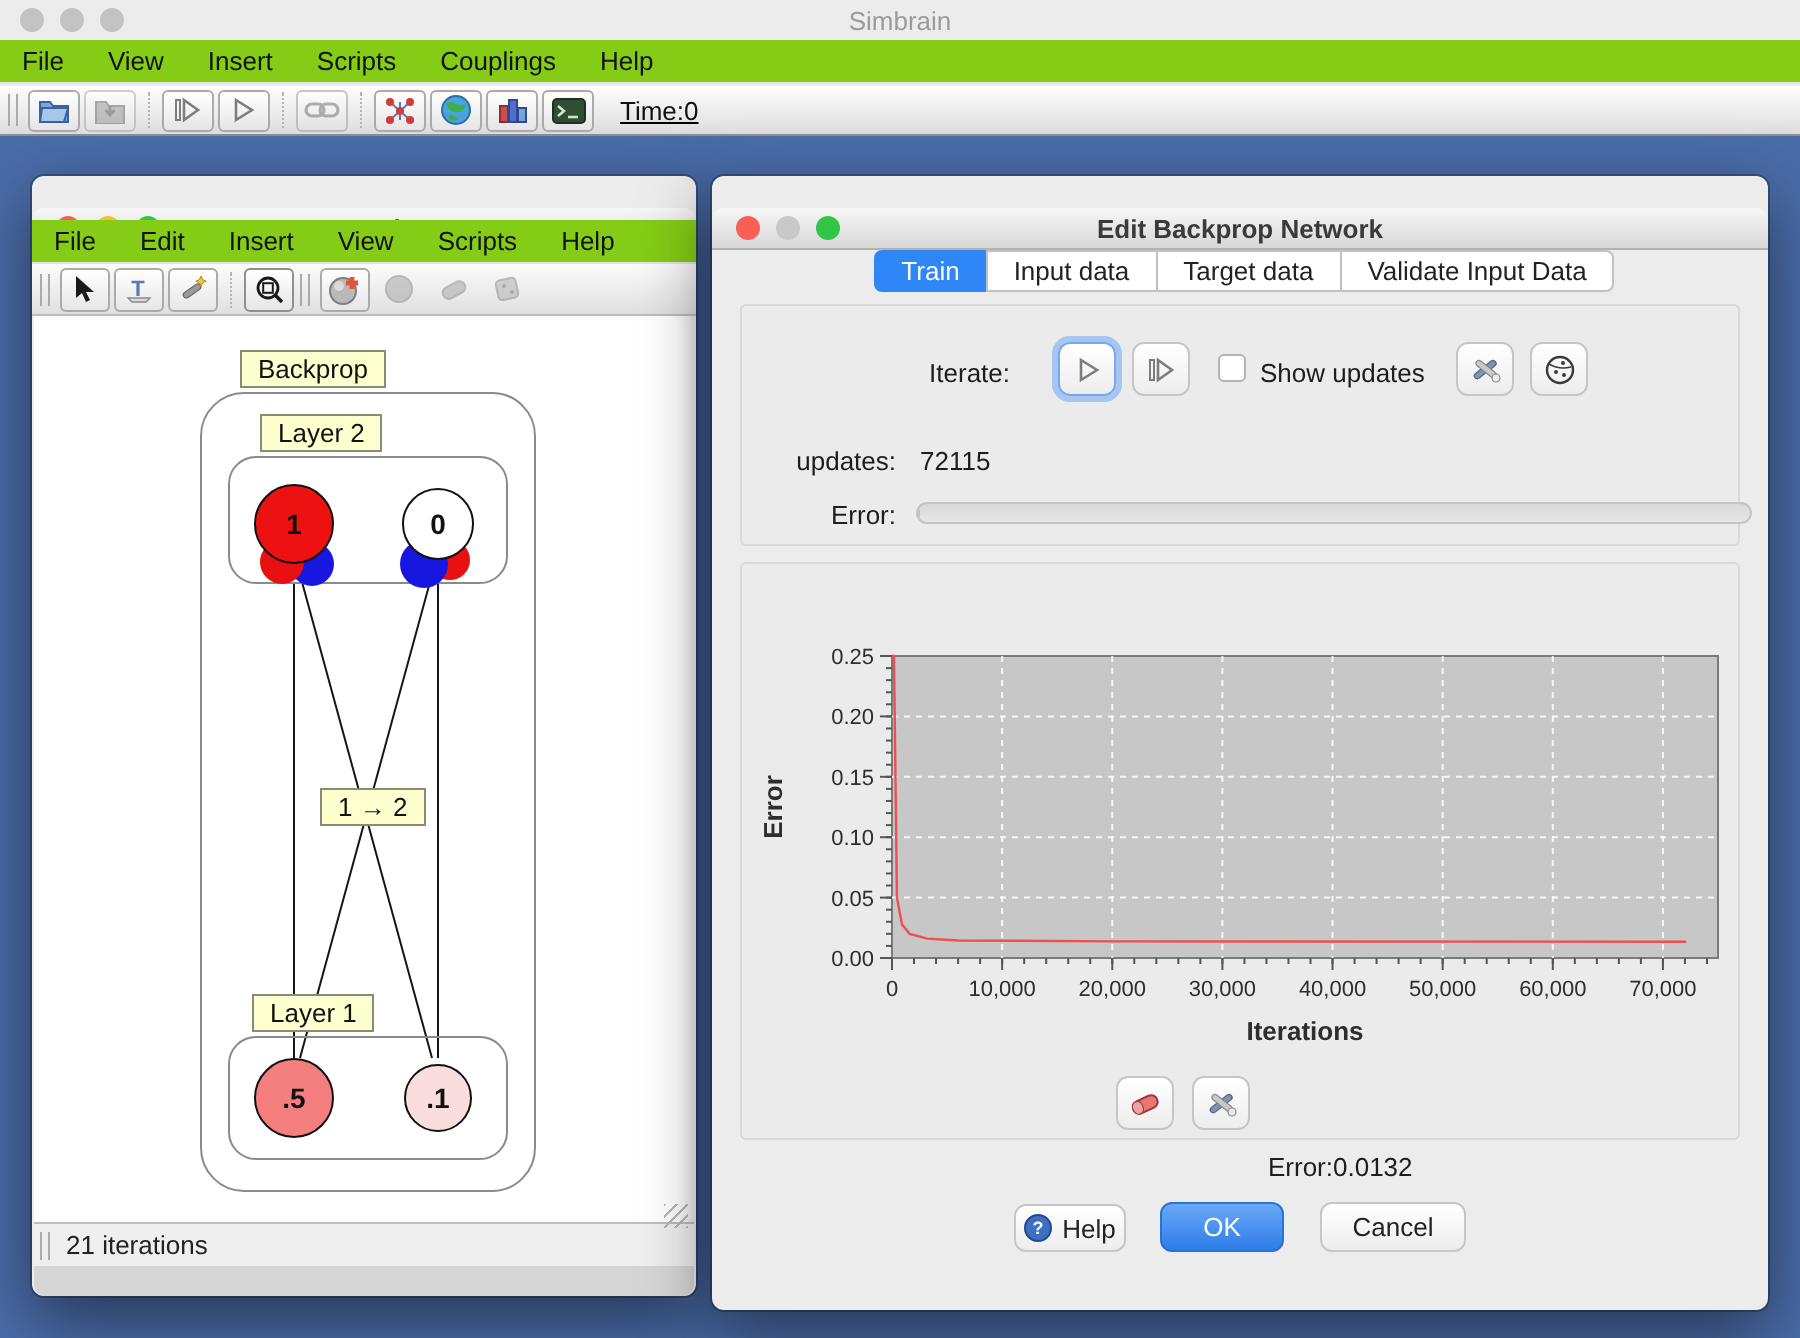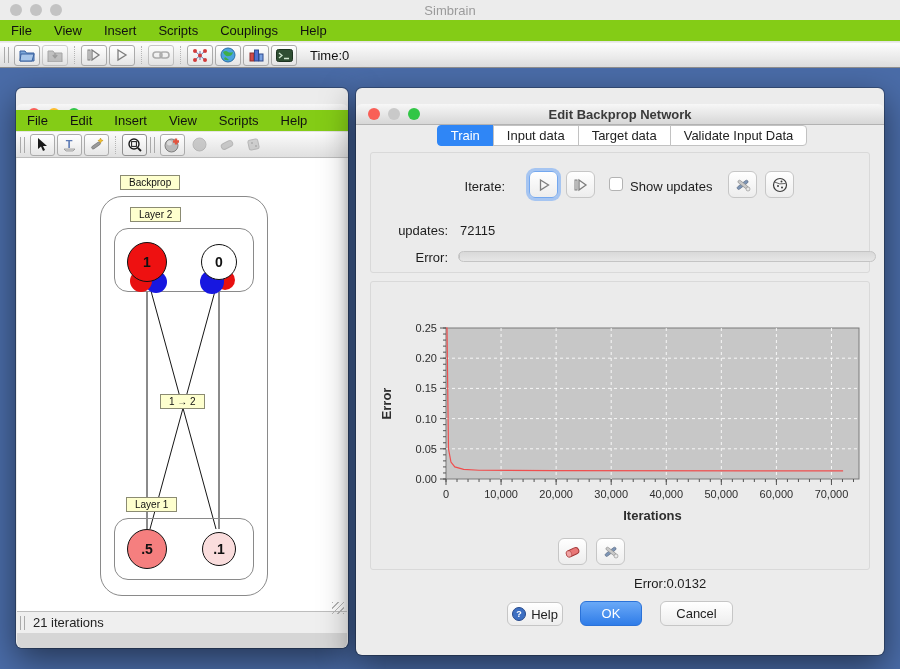--- a/index.html
+++ b/index.html
@@ -10,21 +10,21 @@
   
   .app-titlebar { position:absolute; left:0; top:0; width:900px; height:20px; background:#ececec; }
   .lights { position:absolute; top:4px; display:flex; gap:8px; }
   .light { width:12px; height:12px; border-radius:50%; }
   .app-title { position:absolute; left:0; right:0; top:3px; text-align:center; font-size:13px; color:#9b9b9b; }
   .menubar { position:absolute; left:0; width:900px; height:22px; background:#84cc16; display:flex; align-items:center; border-bottom:1px solid #e4e4e4; }
   .menubar .mi { padding:0 11px; font-size:13px; color:#111; height:22px; line-height:22px; }
   .app-menubar { top:20px; }
   .app-toolbar { position:absolute; left:0; top:43px; width:900px; height:25px;
     background:linear-gradient(#fdfdfd,#dedede); border-bottom:1px solid #8e8e8e;
-    display:flex; align-items:center; padding-left:2px; }
+    display:flex; align-items:center; padding-left:2px;text-decoration:underline; }
   .grip { width:5px; height:16px; border-left:1px solid #aaa; border-right:1px solid #aaa; margin:0 4px 0 2px; }
   .tbtn { width:26px; height:21px; border:1px solid #ababab; border-radius:3px; background:linear-gradient(#ffffff,#e6e6e6);
     display:flex; align-items:center; justify-content:center; margin:0 1px; }
   .tbtn.flat { border-color:transparent; background:transparent; }
   .tsep { width:1px; height:18px; margin:0 5px; border-left:1px dotted #b5b5b5; }
   .time-label { font-size:13px; color:#111; margin-left:12px; }
 
   .desktop { position:absolute; left:0; top:68px; width:900px; height:601px; background:#4a6ca8; }
 
   
@@ -42,21 +42,21 @@
   .net-toolbar .tbtn { width:25px; height:22px; }
   .net-canvas { position:absolute; left:1px; top:70px; width:330px; height:453px; background:#fff;
     box-shadow:inset -8px 0 10px -8px rgba(0,0,0,.18); overflow:hidden; }
   .net-status { position:absolute; left:1px; bottom:15px; width:330px; height:22px; background:#efefef;
     border-top:1px solid #bdbdbd; display:flex; align-items:center; font-size:13px; color:#222; }
   .net-status .sgrip { width:5px; height:14px; border-left:1px solid #aaa; border-right:1px solid #aaa; margin:0 8px 0 3px; }
   .resize-grip { position:absolute; right:3px; bottom:3px; width:12px; height:12px;
     background:repeating-linear-gradient(135deg, #b5b5b5 0 1px, transparent 1px 4px); }
   .net-bottomstrip { position:absolute; left:1px; bottom:0; width:330px; height:15px; background:#d6d6d6; border-radius:0 0 6px 6px; }
 
-  .tag { position:absolute; background:#feffce; border:1px solid #8b8b72; font-size:10px; color:#111;
+  .tag { position:absolute; background:#feffce; border:1px solid #8b8b72; font-size:13px; color:#111;
     padding:1px 8px; white-space:nowrap; }
   .grp-rect { position:absolute; border:1px solid #8a8a8a; border-radius:22px; }
   .sub-rect { position:absolute; border:1px solid #8a8a8a; border-radius:14px; }
   .neuron { position:absolute; border:1.5px solid #111; border-radius:50%; display:flex; align-items:center; justify-content:center;
     font-size:14px; font-weight:bold; color:#111; background:#fff; }
   .dot { position:absolute; border-radius:50%; }
 
   
   .dlg-window { left:356px; top:88px; width:528px; height:567px; }
   .tabs { position:absolute; top:37px; left:0; right:0; height:21px; display:flex; justify-content:center; }

